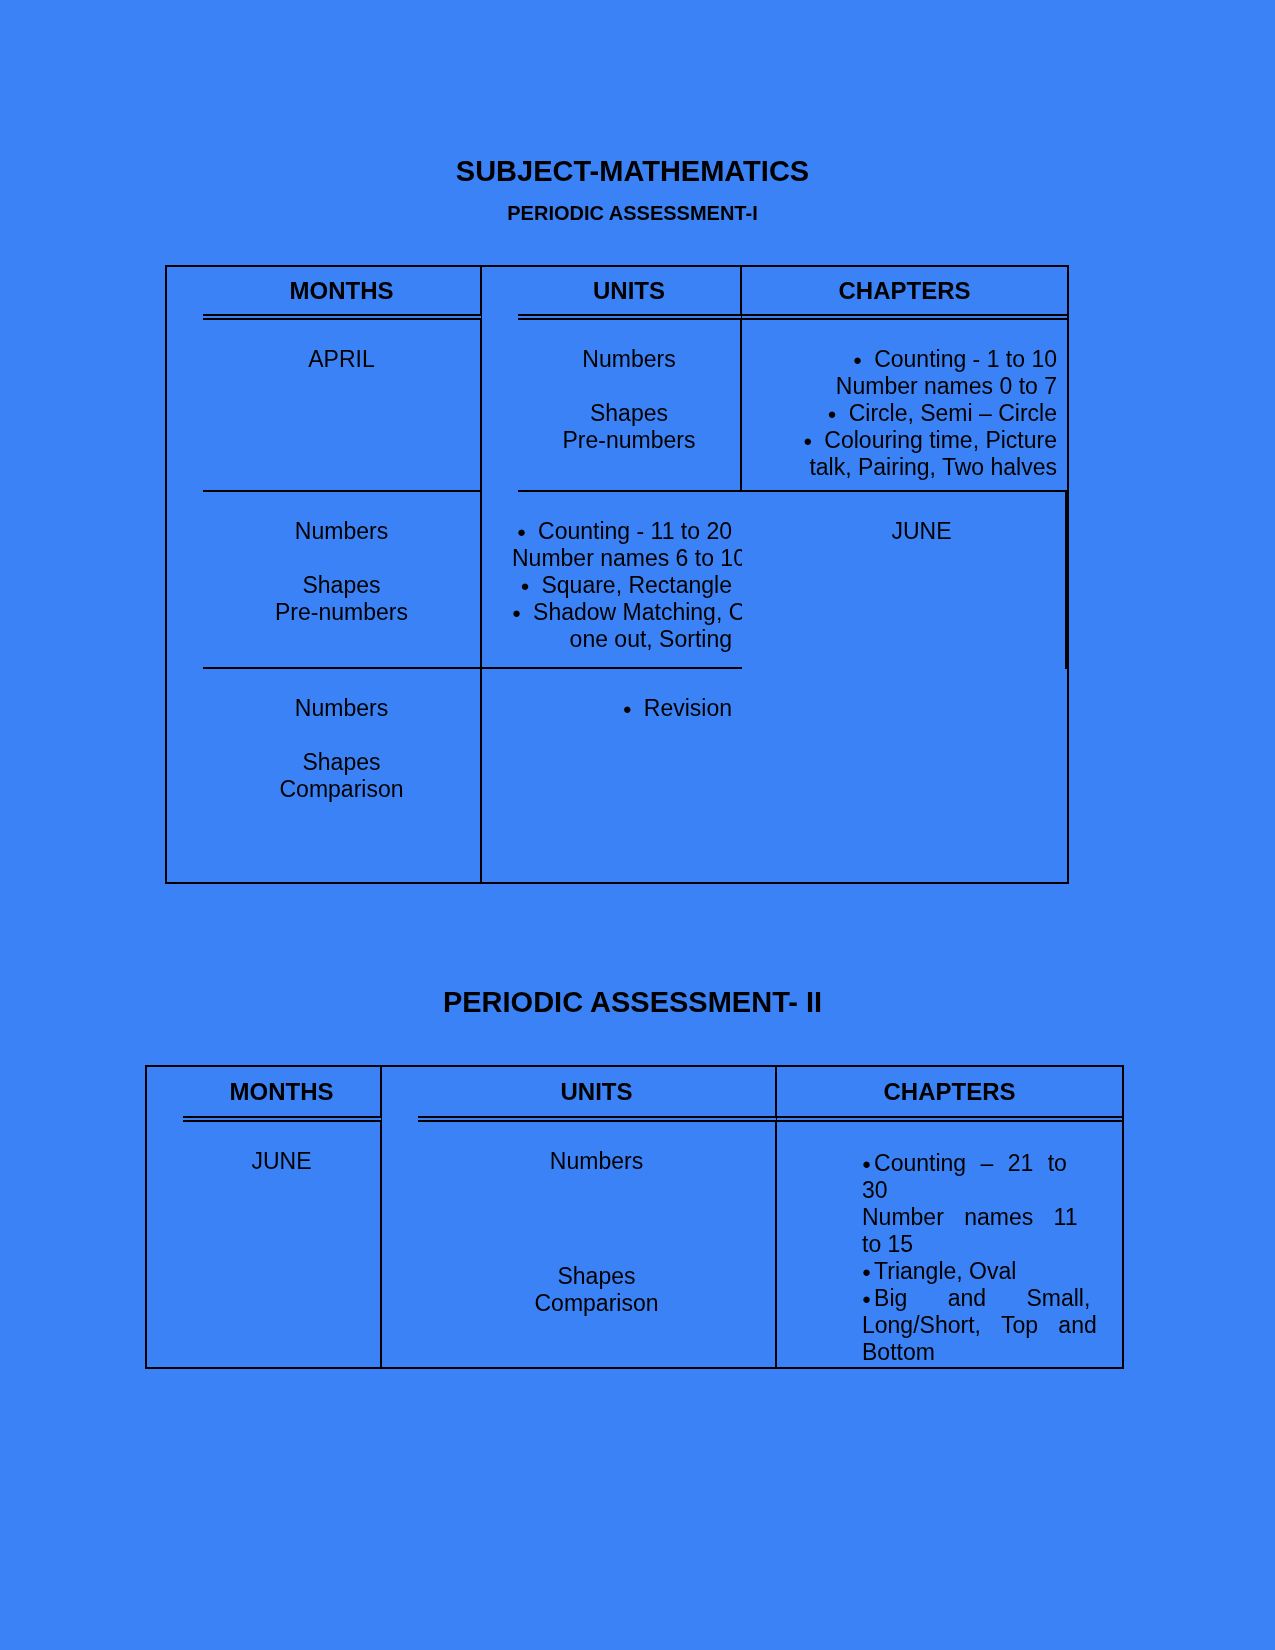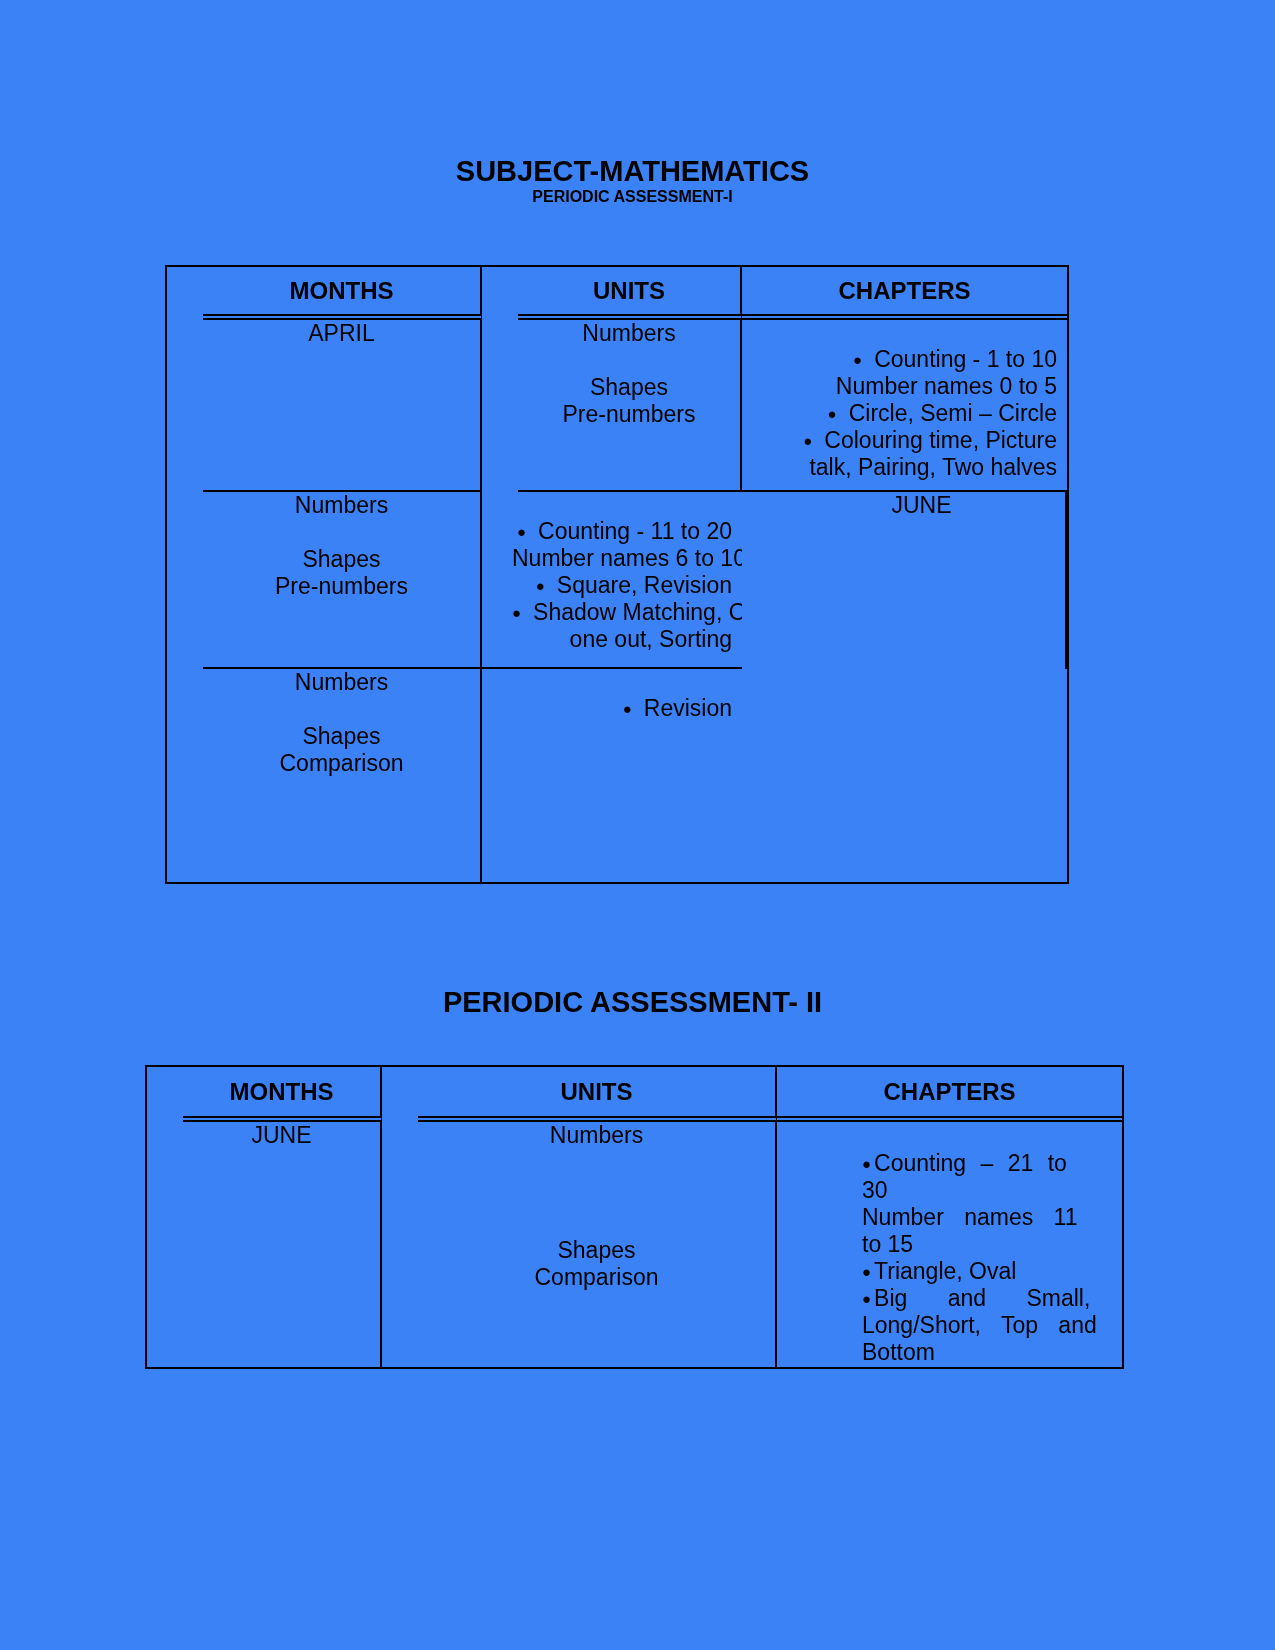--- a/index.html
+++ b/index.html
@@ -13,21 +13,21 @@
     overflow: hidden;
   }
   .doc-title {
     position: absolute;
     left: 145px;
     width: 975px;
     text-align: center;
     font-weight: bold;
   }
   .t-main  { top: 155px; font-size: 29px; }
-  .t-sub1  { top: 188px; font-size: 16px; }
+  .t-sub1  { top: 202px; font-size: 20px; }
   .t-sub2  { top: 986px; font-size: 29px; }
 
   .tbl {
     position: absolute;
     display: grid;
     border: 2px solid #000;
   }
   .tbl1 {
     left: 165px; top: 265px;
     grid-template-columns: 315px 260px 325px;
@@ -41,20 +41,21 @@
   .cell { box-sizing: border-box; overflow: hidden; }
   .c-r  { border-right: 2px solid #000; margin-left: 36px; }
   .c-b  { border-bottom: 2px solid #000; }
   .hc {
     display: flex; align-items: center; justify-content: center;
     font-weight: bold; font-size: 24px;
     border-bottom: 6px double #000;
   }
   .mc, .uc {
     text-align: center;
+    padding-top: 26px;
     font-size: 23px;
     line-height: 27px;
   }
   .cc1 {
     text-align: right;
     padding: 26px 10px 0 30px;
     font-size: 23px;
     line-height: 27px;
   }
   .cc2 {
@@ -89,35 +90,35 @@
     <div class="cell mc c-r c-b">
       <div class="ln">APRIL</div>
     </div>
     <div class="cell uc c-r c-b">
       <div class="ln">Numbers</div>
       <div class="ln u-gap">Shapes</div>
       <div class="ln">Pre-numbers</div>
     </div>
     <div class="cell cc1 c-b">
       <div class="ln"><span class="blt">●</span><span>Counting - 1 to 10</span></div>
-      <div class="ln">Number names 0 to 5</div>
+      <div class="ln">Number names 0 to 7</div>
       <div class="ln"><span class="blt">●</span><span>Circle, Semi – Circle</span></div>
       <div class="ln"><span class="blt">●</span><span>Colouring time, Picture</span></div>
       <div class="ln">talk, Pairing, Two halves</div>
     </div>
 
     <div class="cell uc c-r c-b">
       <div class="ln">Numbers</div>
       <div class="ln u-gap">Shapes</div>
       <div class="ln">Pre-numbers</div>
     </div>
     <div class="cell cc1 c-b">
       <div class="ln"><span class="blt">●</span><span>Counting - 11 to 20</span></div>
       <div class="ln">Number names 6 to 10</div>
-      <div class="ln"><span class="blt">●</span><span>Square, Revision</span></div>
+      <div class="ln"><span class="blt">●</span><span>Square, Rectangle</span></div>
       <div class="ln"><span class="blt">●</span><span>Shadow Matching, Odd</span></div>
       <div class="ln">one out, Sorting</div>
     </div>
 
     <div class="cell mc c-r">
       <div class="ln">JUNE</div>
     </div>
     <div class="cell uc c-r">
       <div class="ln">Numbers</div>
       <div class="ln u-gap">Shapes</div>

